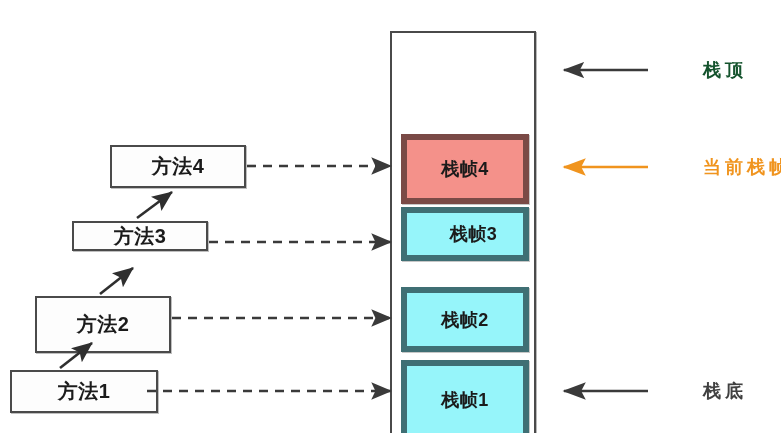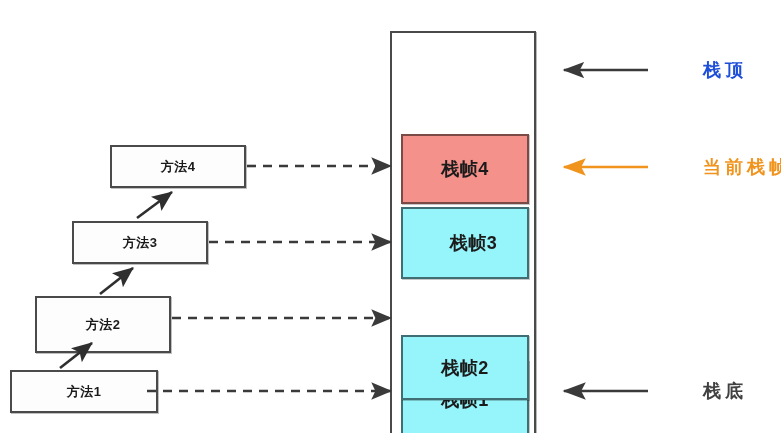--- a/index.html
+++ b/index.html
@@ -18,21 +18,21 @@
 
   
   .method-box {
     position: absolute;
     box-sizing: border-box;
     background: #fdfdfd;
     border: 2px solid #4a4a4a;
     display: flex;
     align-items: center;
     justify-content: center;
-    font-size: 13px;
+    font-size: 20px;
     font-weight: bold;
     color: #1b1b1b;
     letter-spacing: 0.5px;
     box-shadow: 1px 1px 0 rgba(0,0,0,0.25);
   }
 
   
   #stack-container {
     position: absolute;
     left: 390px;
@@ -49,21 +49,21 @@
     left: 9px;
     width: 128px;
     box-sizing: border-box;
     display: flex;
     align-items: center;
     justify-content: center;
     font-size: 18px;
     font-weight: bold;
     color: #1b1b1b;
     letter-spacing: 0.5px;
-    border: 2px solid #a16207;
+    border: 6px solid #a16207;
     box-shadow: 1px 1px 0 rgba(0,0,0,0.22);
   }
 
   
   .side-label {
     position: absolute;
     font-size: 18px;
     font-weight: bold;
     letter-spacing: 4px;
     white-space: nowrap;
@@ -82,43 +82,43 @@
 <body>
 
 <div id="stage" style="background: rgb(255, 255, 255);">
 
   <div class="method-box" id="box-method1" style="left: 10px; top: 370px; width: 148px; height: 43px;">
     <span>方法1</span>
   </div>
   <div class="method-box" id="box-method2" style="left: 35px; top: 296px; width: 136px; height: 57px;">
     <span>方法2</span>
   </div>
-  <div class="method-box" id="box-method3" style="left: 72px; top: 221px; width: 136px; height: 43px;">
+  <div class="method-box" id="box-method3" style="left: 72px; top: 221px; width: 136px; height: 30px;">
     <span>方法3</span>
   </div>
   <div class="method-box" id="box-method4" style="left: 110px; top: 145px; width: 136px; height: 43px;">
     <span>方法4</span>
   </div>
 
   <div id="stack-container">
     <div class="frame-box" id="box-frame1" style="top: 327px; height: 80px; background: rgb(150, 245, 250); border-color: rgb(63, 111, 116);">
       <span>栈帧1</span>
     </div>
-    <div class="frame-box" id="box-frame2" style="top: 254px; height: 65px; background: rgb(150, 245, 250); border-color: rgb(63, 111, 116); margin-top: 48px;">
+    <div class="frame-box" id="box-frame2" style="top: 254px; height: 65px; background: rgb(150, 245, 250); border-color: rgb(63, 111, 116);">
       <span>栈帧2</span>
     </div>
-    <div class="frame-box" id="box-frame3" style="top: 174px; height: 72px; background: rgb(150, 245, 250); border-color: rgb(63, 111, 116); padding-left: 17px;">
+    <div class="frame-box" id="box-frame3" style="top: 174px; height: 54px; background: rgb(150, 245, 250); border-color: rgb(63, 111, 116); padding-left: 17px;">
       <span>栈帧3</span>
     </div>
     <div class="frame-box" id="box-frame4" style="top: 101px; height: 70px; background: rgb(244, 145, 138); border-color: rgb(122, 74, 70);">
       <span>栈帧4</span>
     </div>
   </div>
 
-  <div class="side-label" id="label-stack-top" style="left: 703px; top: 58px; color: #1d4ed8;">
+  <div class="side-label" id="label-stack-top" style="left: 703px; top: 58px; color: #14532d;">
     <span>栈顶</span>
   </div>
   <div class="side-label" id="label-current-frame" style="left: 703px; top: 155px; color: rgb(240, 148, 30);">
     <span>当前栈帧</span>
   </div>
   <div class="side-label" id="label-stack-bottom" style="left: 703px; top: 379px; color: #404040;">
     <span>栈底</span>
   </div>
 
   <svg class="overlay" id="arrow-layer" viewBox="0 0 781 433">

